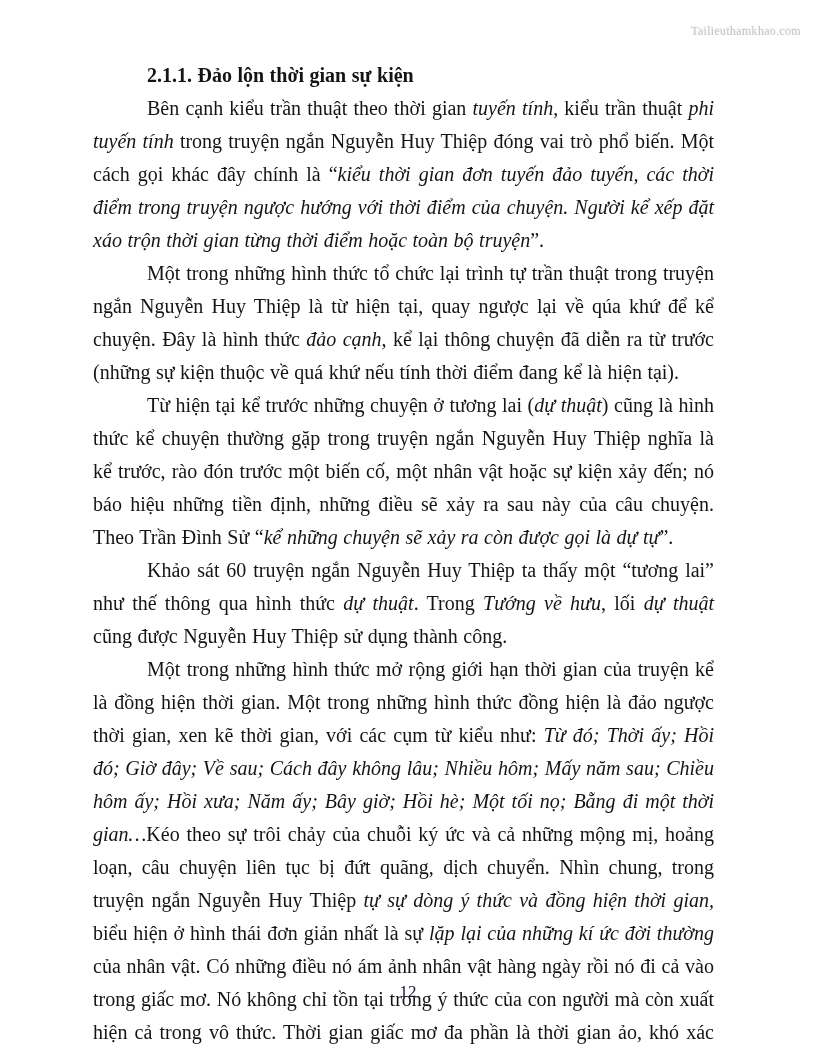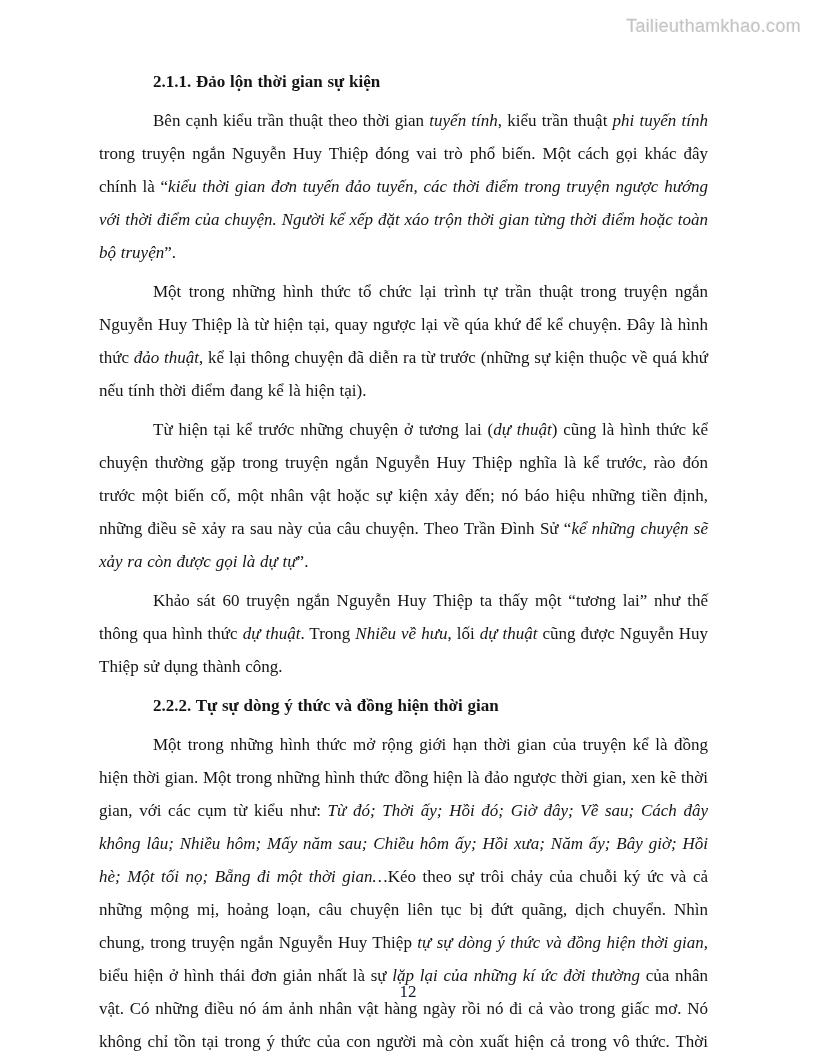--- a/index.html
+++ b/index.html
@@ -8,37 +8,37 @@
     position: relative;
     width: 816px;
     height: 1056px;
     background: #ffffff;
     overflow: hidden;
     font-family: "Liberation Serif", "DejaVu Serif", serif;
     color: #141414;
   }
   .watermark {
     position: absolute;
-    top: 16px;
+    top: 24px;
     right: 15px;
-    font-family: Liberation Sans, sans-serif;
-    font-size: 18px;
+    font-family: Liberation Serif, serif;
+    font-size: 12px;
     letter-spacing: 0.3px;
     color: #c3c3c3;
     text-shadow: 1px 1px 0 #ffffff, -1px -1px 0 #efefef;
   }
   .doc-body {
     position: absolute;
     left: 93px;
     top: 59px;
     width: 621px;
   }
   .doc-body p {
-    margin: 6px;
-    font-size: 17px;
+    margin: 0;
+    font-size: 20px;
     line-height: 33px;
     text-align: justify;
     text-indent: 54px;
     word-spacing: 0.5px;
   }
   .doc-body p.heading {
     font-weight: bold;
     text-align: left;
   }
   .it { font-style: italic; }
@@ -54,21 +54,20 @@
 </style>
 </head>
 <body>
 
 <div class="page">
   <div class="watermark">Tailieuthamkhao.com</div>
 
   <div class="doc-body" id="doc-body">
       <p class="heading"><span>2.1.1. Đảo lộn thời gian sự kiện</span></p>
       <p class="para"><span>Bên cạnh kiểu trần thuật theo thời gian </span><span class="it">tuyến tính</span><span>, kiểu trần thuật </span><span class="it">phi tuyến tính</span><span> trong truyện ngắn Nguyễn Huy Thiệp đóng vai trò phổ biến. Một cách gọi khác đây chính là “</span><span class="it">kiểu thời gian đơn tuyến đảo tuyến, các thời điểm trong truyện ngược hướng với thời điểm của chuyện. Người kể xếp đặt xáo trộn thời gian từng thời điểm hoặc toàn bộ truyện</span><span>”.</span></p>
-      <p class="para"><span>Một trong những hình thức tổ chức lại trình tự trần thuật trong truyện ngắn Nguyễn Huy Thiệp là từ hiện tại, quay ngược lại về qúa khứ để kể chuyện. Đây là hình thức </span><span class="it">đảo thuật</span><span>, kể lại thông chuyện đã diễn ra từ trước (những sự kiện thuộc về quá khứ nếu tính thời điểm đang kể là hiện tại).</span></p>
+      <p class="para"><span>Một trong những hình thức tổ chức lại trình tự trần thuật trong truyện ngắn Nguyễn Huy Thiệp là từ hiện tại, quay ngược lại về qúa khứ để kể chuyện. Đây là hình thức </span><span class="it">đảo cạnh</span><span>, kể lại thông chuyện đã diễn ra từ trước (những sự kiện thuộc về quá khứ nếu tính thời điểm đang kể là hiện tại).</span></p>
       <p class="para"><span>Từ hiện tại kể trước những chuyện ở tương lai (</span><span class="it">dự thuật</span><span>) cũng là hình thức kể chuyện thường gặp trong truyện ngắn Nguyễn Huy Thiệp nghĩa là kể trước, rào đón trước một biến cố, một nhân vật hoặc sự kiện xảy đến; nó báo hiệu những tiền định, những điều sẽ xảy ra sau này của câu chuyện. Theo Trần Đình Sử “</span><span class="it">kể những chuyện sẽ xảy ra còn được gọi là dự tự</span><span>”.</span></p>
-      <p class="para"><span>Khảo sát 60 truyện ngắn Nguyễn Huy Thiệp ta thấy một “tương lai” như thế thông qua hình thức </span><span class="it">dự thuật</span><span>. Trong </span><span class="it">Nhiều về hưu</span><span>, lối </span><span class="it">dự thuật</span><span> cũng được Nguyễn Huy Thiệp sử dụng thành công.</span></p>
-      <p class="heading"><span>2.2.2. Tự sự dòng ý thức và đồng hiện thời gian</span></p>
+      <p class="para"><span>Khảo sát 60 truyện ngắn Nguyễn Huy Thiệp ta thấy một “tương lai” như thế thông qua hình thức </span><span class="it">dự thuật</span><span>. Trong </span><span class="it">Tướng về hưu</span><span>, lối </span><span class="it">dự thuật</span><span> cũng được Nguyễn Huy Thiệp sử dụng thành công.</span></p>
       <p class="para"><span>Một trong những hình thức mở rộng giới hạn thời gian của truyện kể là đồng hiện thời gian. Một trong những hình thức đồng hiện là đảo ngược thời gian, xen kẽ thời gian, với các cụm từ kiểu như: </span><span class="it">Từ đó; Thời ấy; Hồi đó; Giờ đây; Về sau; Cách đây không lâu; Nhiều hôm; Mấy năm sau; Chiều hôm ấy; Hồi xưa; Năm ấy; Bây giờ; Hồi hè; Một tối nọ; Bẵng đi một thời gian…</span><span>Kéo theo sự trôi chảy của chuỗi ký ức và cả những mộng mị, hoảng loạn, câu chuyện liên tục bị đứt quãng, dịch chuyển. Nhìn chung, trong truyện ngắn Nguyễn Huy Thiệp </span><span class="it">tự sự dòng ý thức và đồng hiện thời gian,</span><span> biểu hiện ở hình thái đơn giản nhất là sự </span><span class="it">lặp lại của những kí ức đời thường</span><span> của nhân vật. Có những điều nó ám ảnh nhân vật hàng ngày rồi nó đi cả vào trong giấc mơ. Nó không chỉ tồn tại trong ý thức của con người mà còn xuất hiện cả trong vô thức. Thời gian giấc mơ đa phần là thời gian ảo, khó xác định điểm nhìn.</span></p>
     </div>
 
   <div class="page-number">12</div>
 </div>
 
 </body></html>

